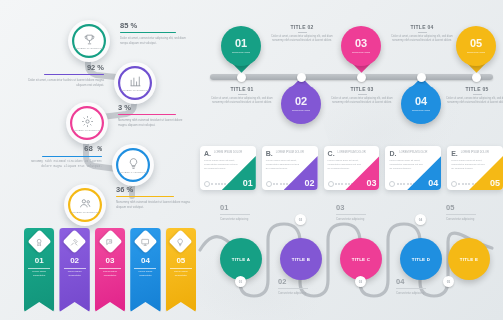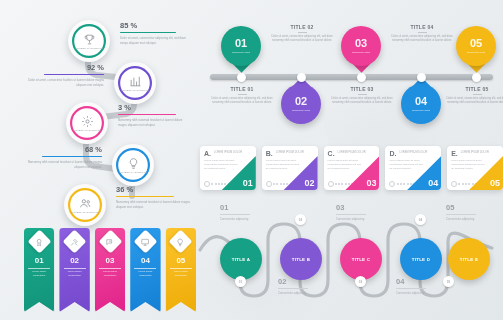--- a/index.html
+++ b/index.html
@@ -190,21 +190,21 @@
       <div class="ico">
         <svg width="13" height="13" viewBox="0 0 24 24" fill="none" stroke="#7d848b" stroke-width="1.3">
           <path d="M9 18h6"></path>
             <path d="M10 21h4"></path>
           <path d="M12 3a6 6 0 0 0-4 10.5c.7.8 1 1.5 1 2.5h6c0-1 .3-1.7 1-2.5A6 6 0 0 0 12 3z"></path>
         </svg>
         <div class="ctag">NUMBER 04
 SUBTITLE</div>
       </div>
     </div>
-    <div class="ptext ta-r" style="left:20px;top:146px;width:82px;">
+    <div class="ptext ta-r" style="left:20px;top:146px;width:82px;font-family:Liberation Mono, monospace;">
       <div class="pnum">68 %</div>
       <div class="prule" style="background:#1f8fe0;width:60px;margin-left:auto;"></div>
       <div class="pbody">Nonummy nibh euismod tincidunt ut laoreet dolore magna aliquam erat volutpat.</div>
     </div>
 
     <div class="pcircle" style="left:64px;top:184px;width:42px;height:42px;">
       <div class="ring" style="box-shadow:0 0 0 2.2px #f5b915 inset;"></div>
       <div class="ico">
         <svg width="13" height="13" viewBox="0 0 24 24" fill="none" stroke="#7d848b" stroke-width="1.3">
           <circle cx="9" cy="8" r="3"></circle>

